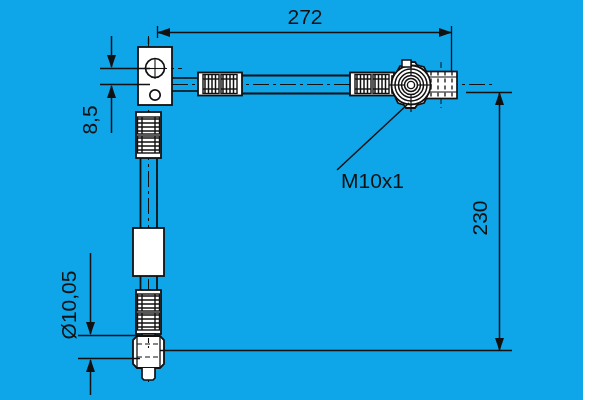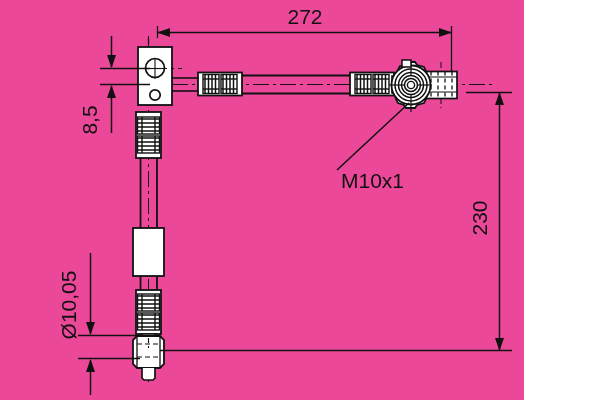--- a/index.html
+++ b/index.html
@@ -1,18 +1,18 @@
 <!DOCTYPE html>
 <html><head>
 <meta charset="utf-8">
 <style>
   html,body{margin:0;padding:0;background:#ffffff;}
   body{width:600px;height:400px;overflow:hidden;
        font-family:"Liberation Sans",sans-serif;}
-  #stage{position:relative;width:524px;height:400px;background:#ec4899;}
+  #stage{position:relative;width:583px;height:400px;background:#0ea5e9;}
   #stage svg{display:block;}
   .dimtext{font-family:"Liberation Sans",sans-serif;font-size:21px;fill:#111111;}
   .lbltext{font-family:"Liberation Sans",sans-serif;font-size:21px;fill:#111111;}
 </style>
 </head>
 <body>
 
 <div id="stage">
 <svg width="600" height="400" viewBox="0 0 600 400" shape-rendering="geometricPrecision">
 

